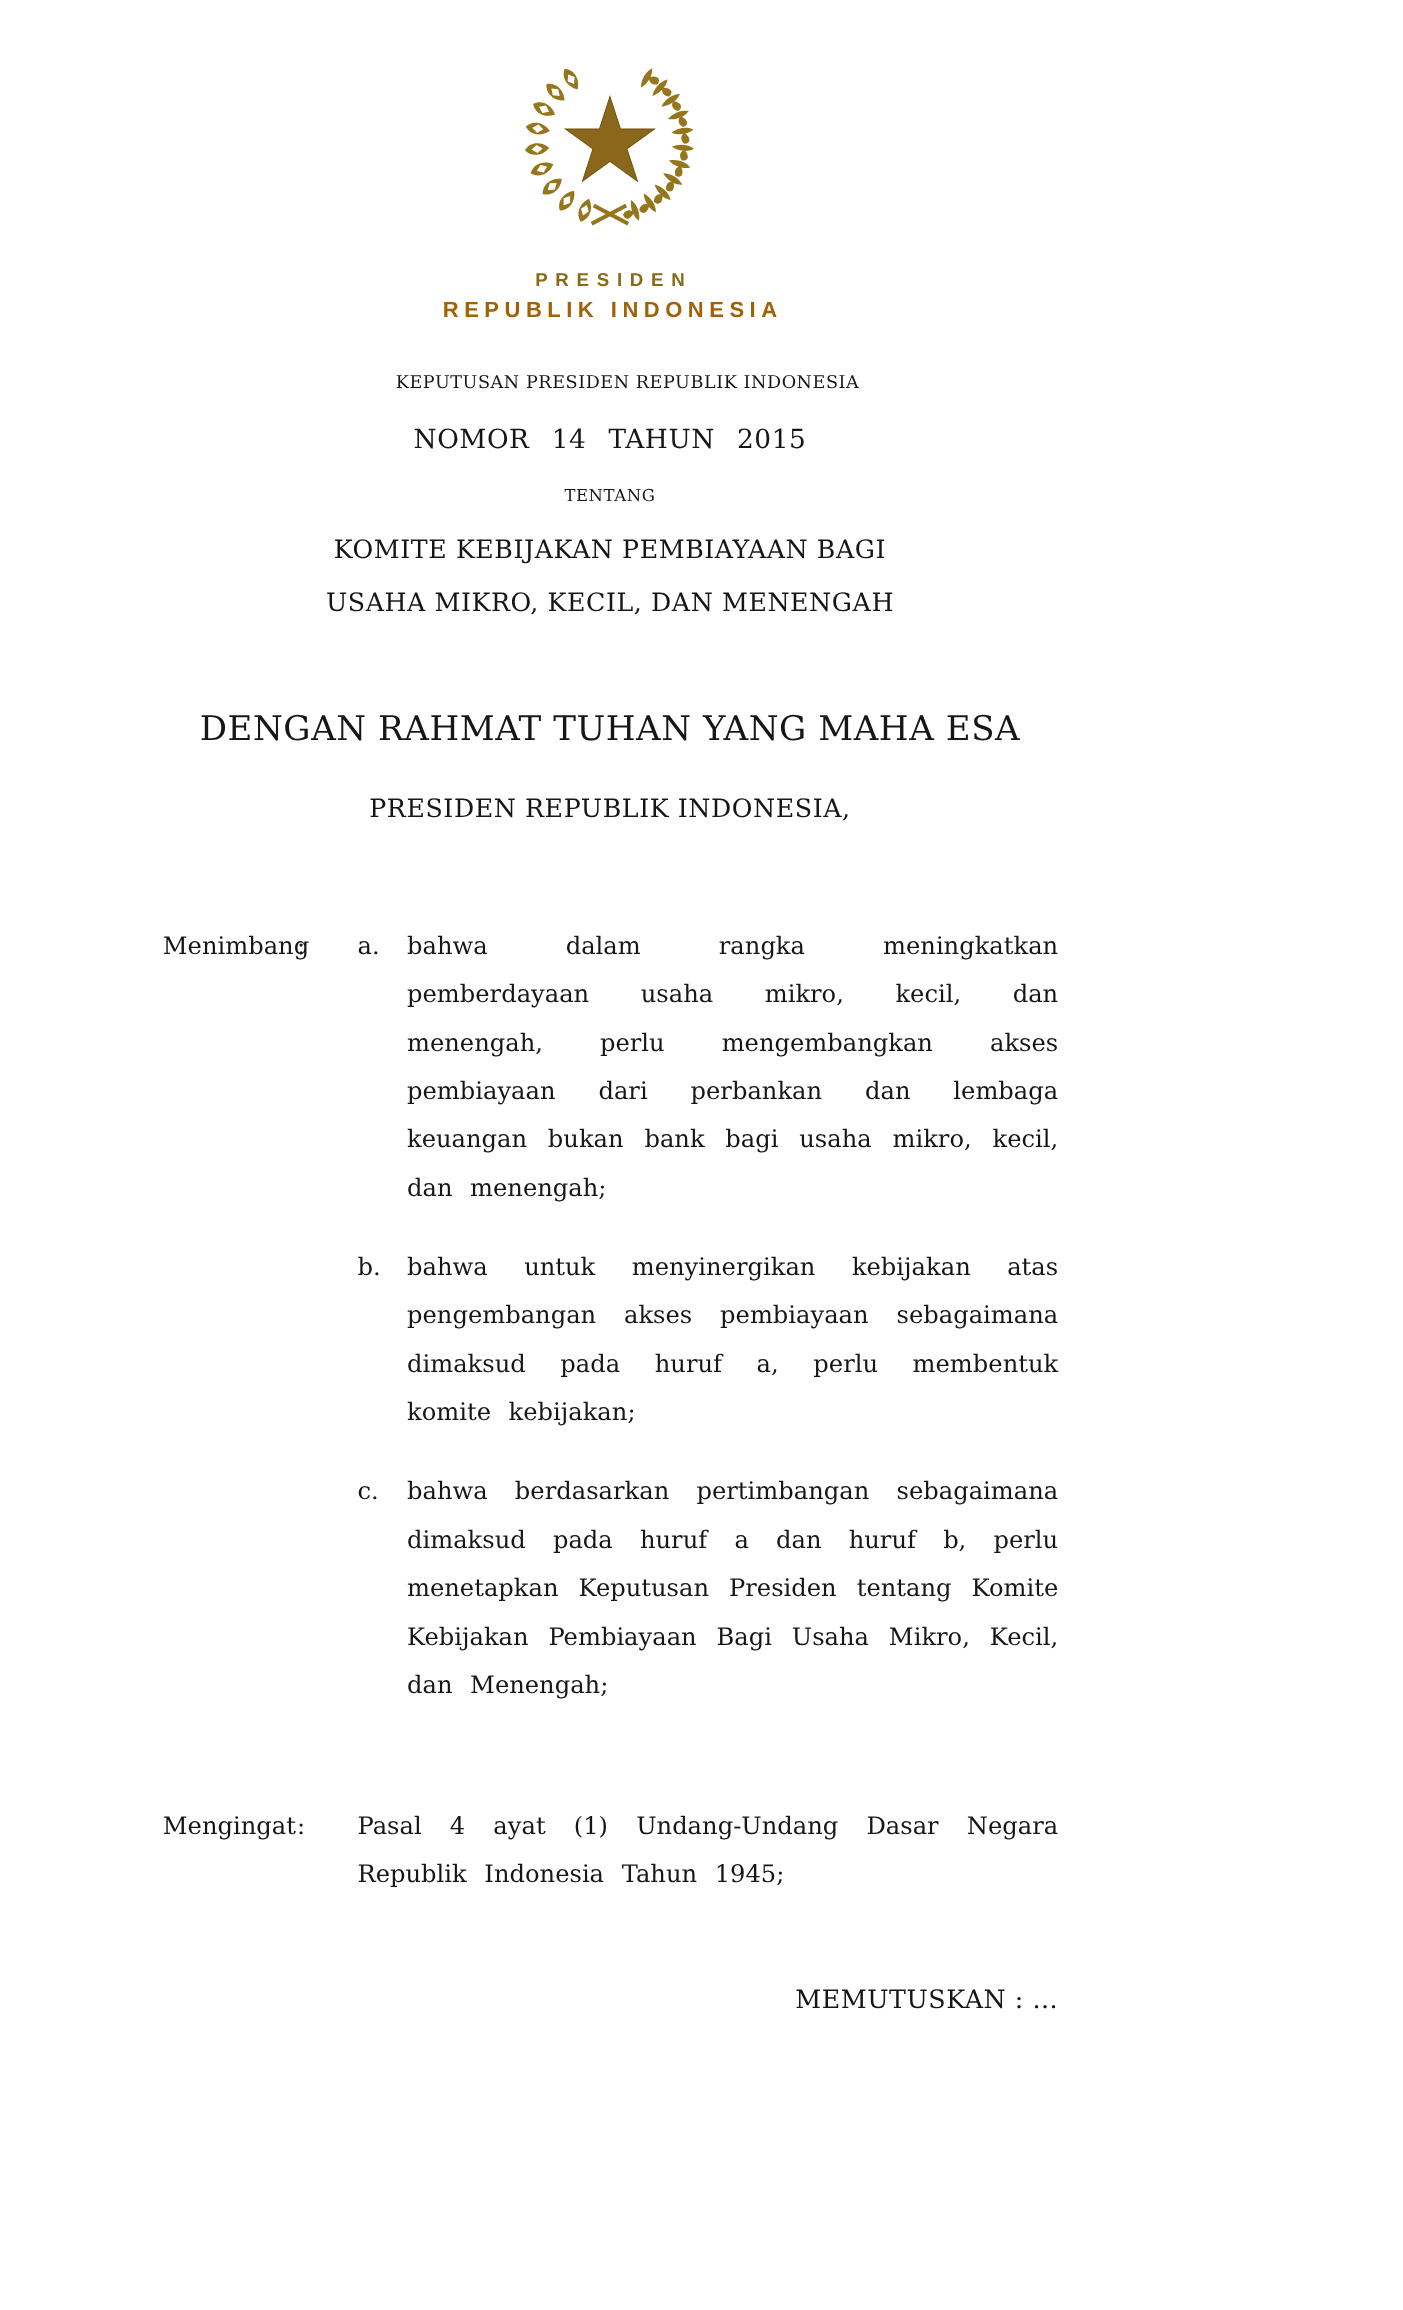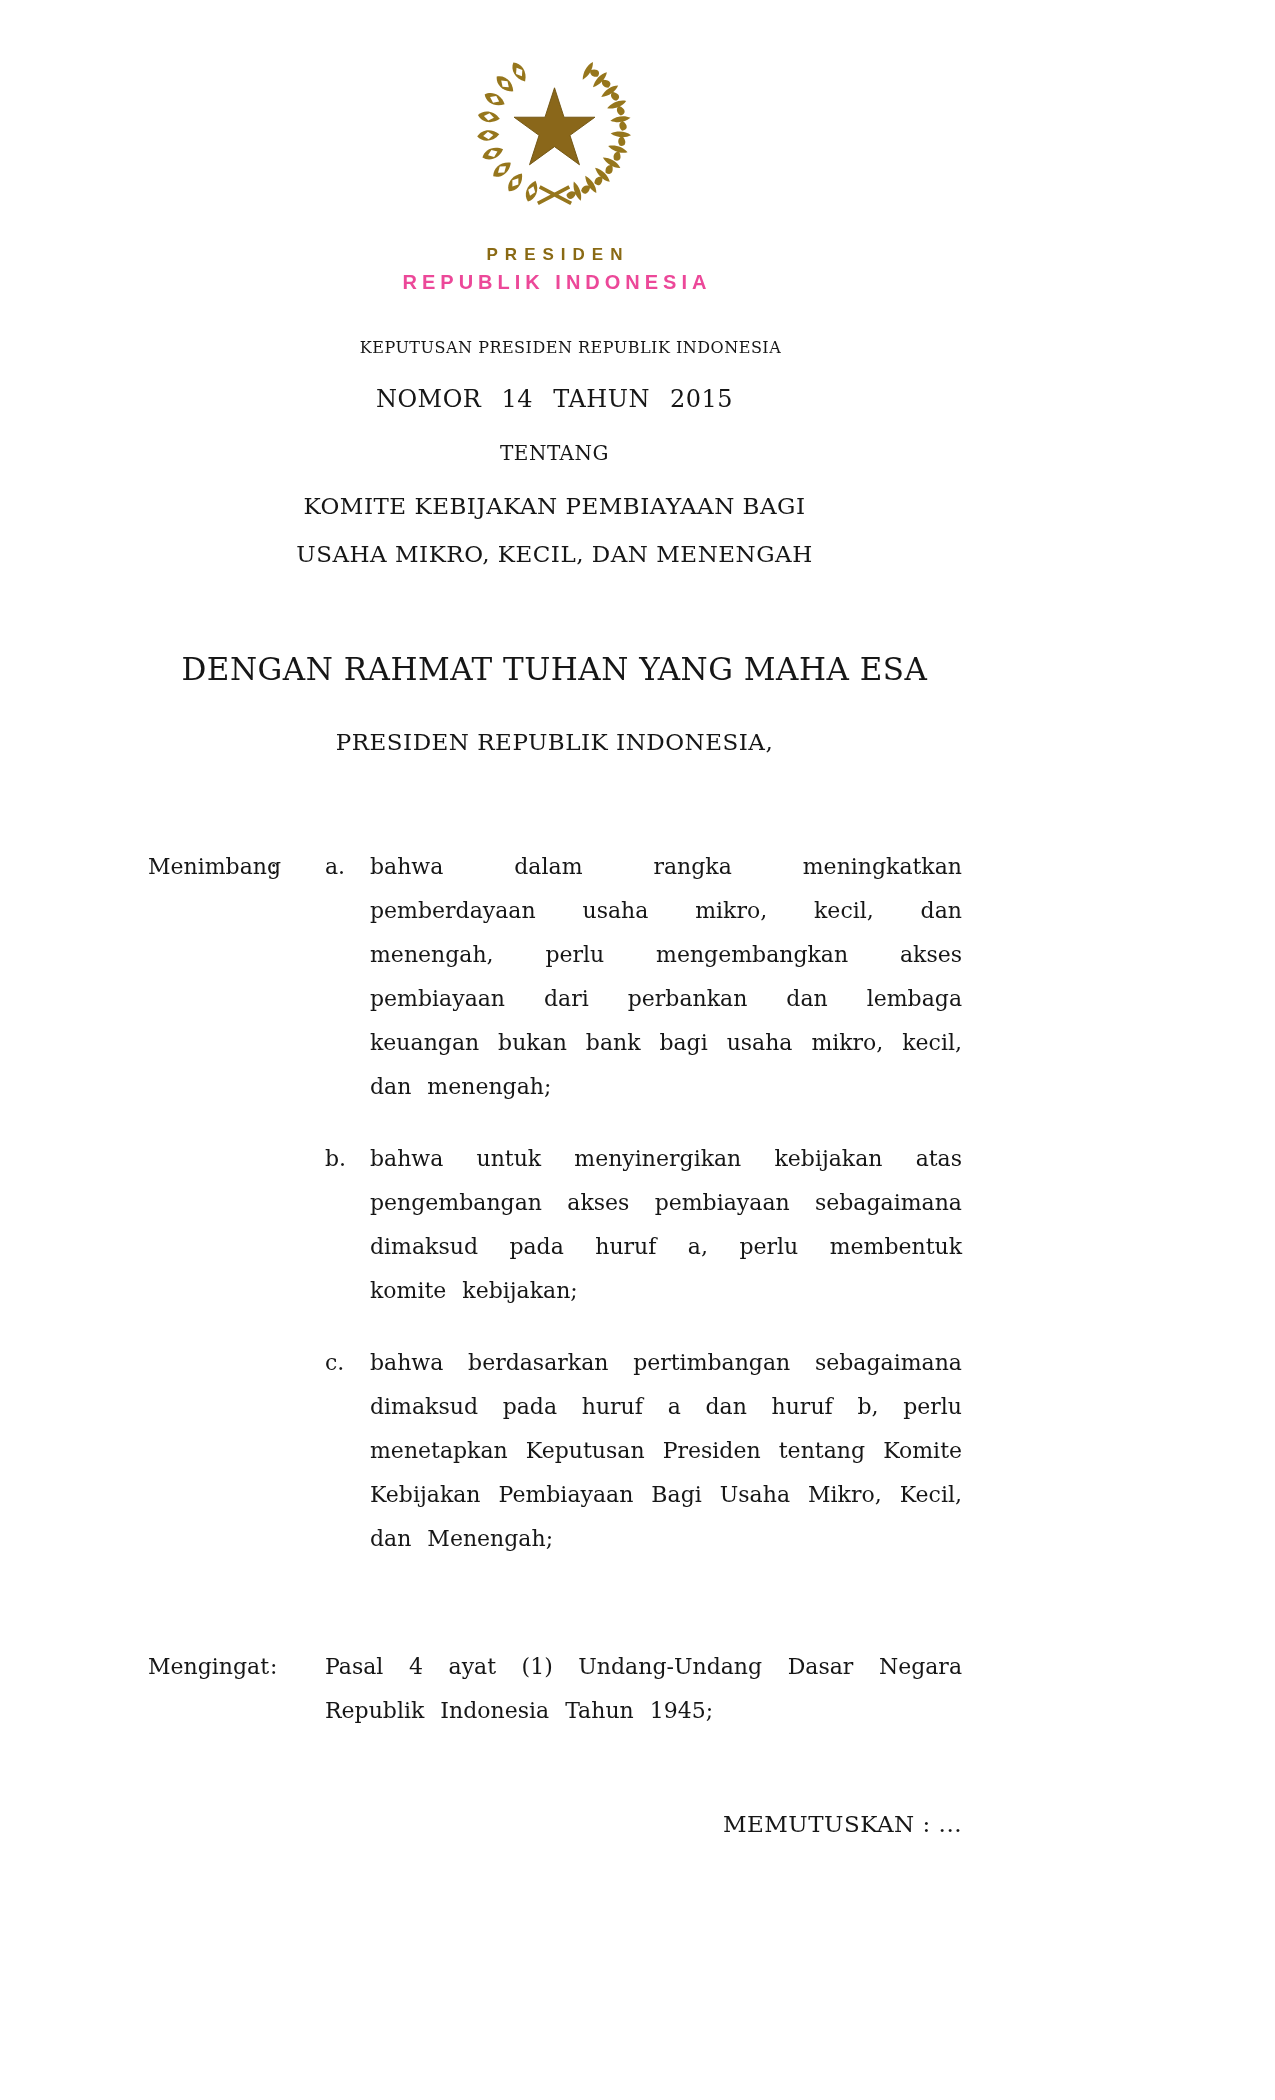--- a/index.html
+++ b/index.html
@@ -10,26 +10,26 @@
     font-family:"DejaVu Serif","Liberation Serif",serif; color:#161616;
   }
   .emblem-wrap { text-align:center; padding-top:36px; }
   .seal { display:block; margin:0 auto; }
   .gold-line1 {
     margin-top:24px; font-family:"Liberation Sans",sans-serif; font-weight:700;
     font-size:17px; letter-spacing:7px; text-indent:7px; color:#8a6a14; text-align:center;
   }
   .gold-line2 {
     margin-top:6px; font-family:"Liberation Sans",sans-serif; font-weight:700;
-    font-size:20px; letter-spacing:5px; text-indent:5px; color:#ec4899; text-align:center;
+    font-size:20px; letter-spacing:5px; text-indent:5px; color:#a16207; text-align:center;
   }
   .doc-title { text-align:center; letter-spacing:0.5px; }
   .t1 { margin-top:44px; font-size:16px;padding-left:32px; }
   .t2 { margin-top:28px; font-size:24px; word-spacing:0.5em; }
-  .t3 { margin-top:28px; font-size:20px; }
+  .t3 { margin-top:28px; font-size:15px; }
   .t4 { margin-top:28px; font-size:23px; }
   .t5 { margin-top:22px; font-size:23px; }
   .invocation { margin-top:84px; font-size:31px; }
   .authority { margin-top:42px; font-size:23px; }
   .content { margin:90px 147px 0 148px; font-size:22px; }
   .clause { display:flex; align-items:flex-start; }
   .clause-label { flex:none; width:177px; display:flex; line-height:44px; }
   .label-text { width:122px; }
   .clause-items { flex:1; }
   .item { display:flex; margin-bottom:28px; }

